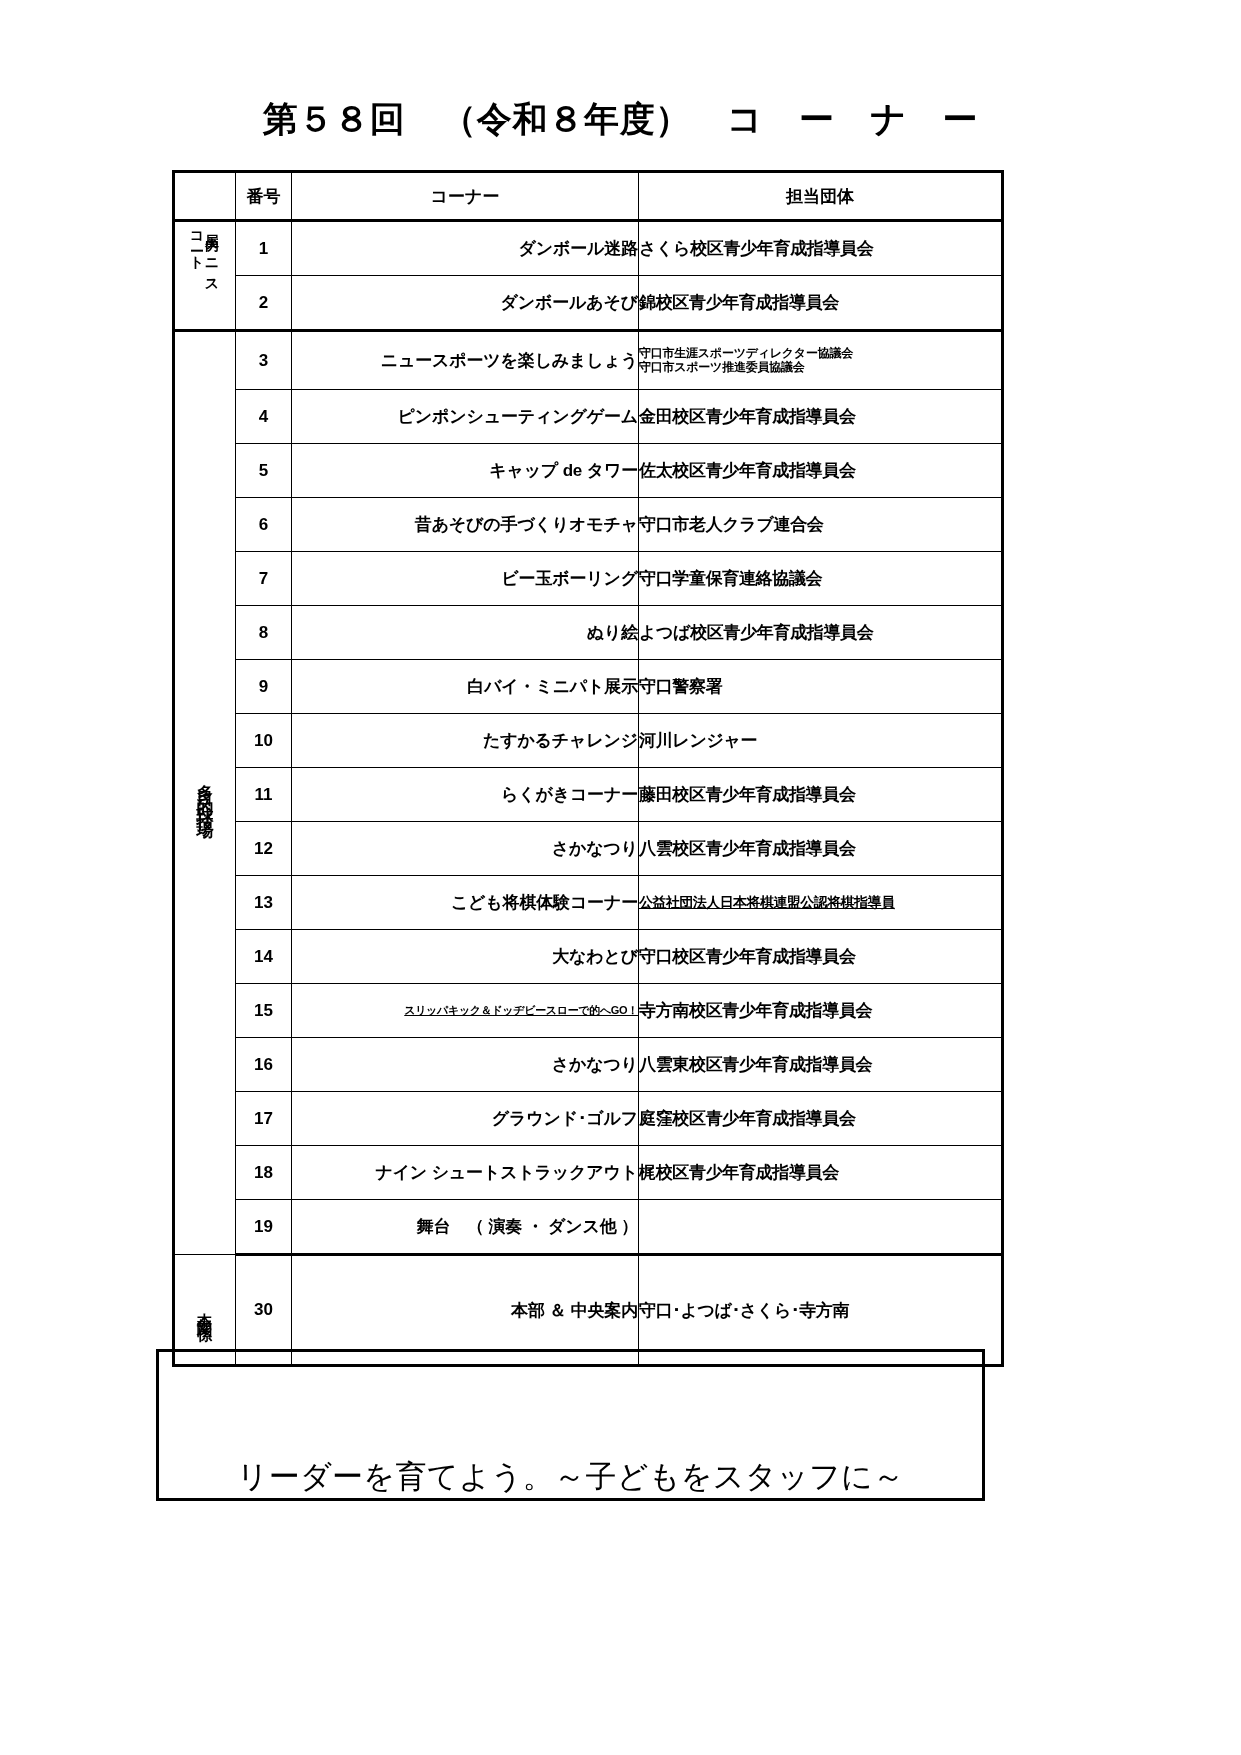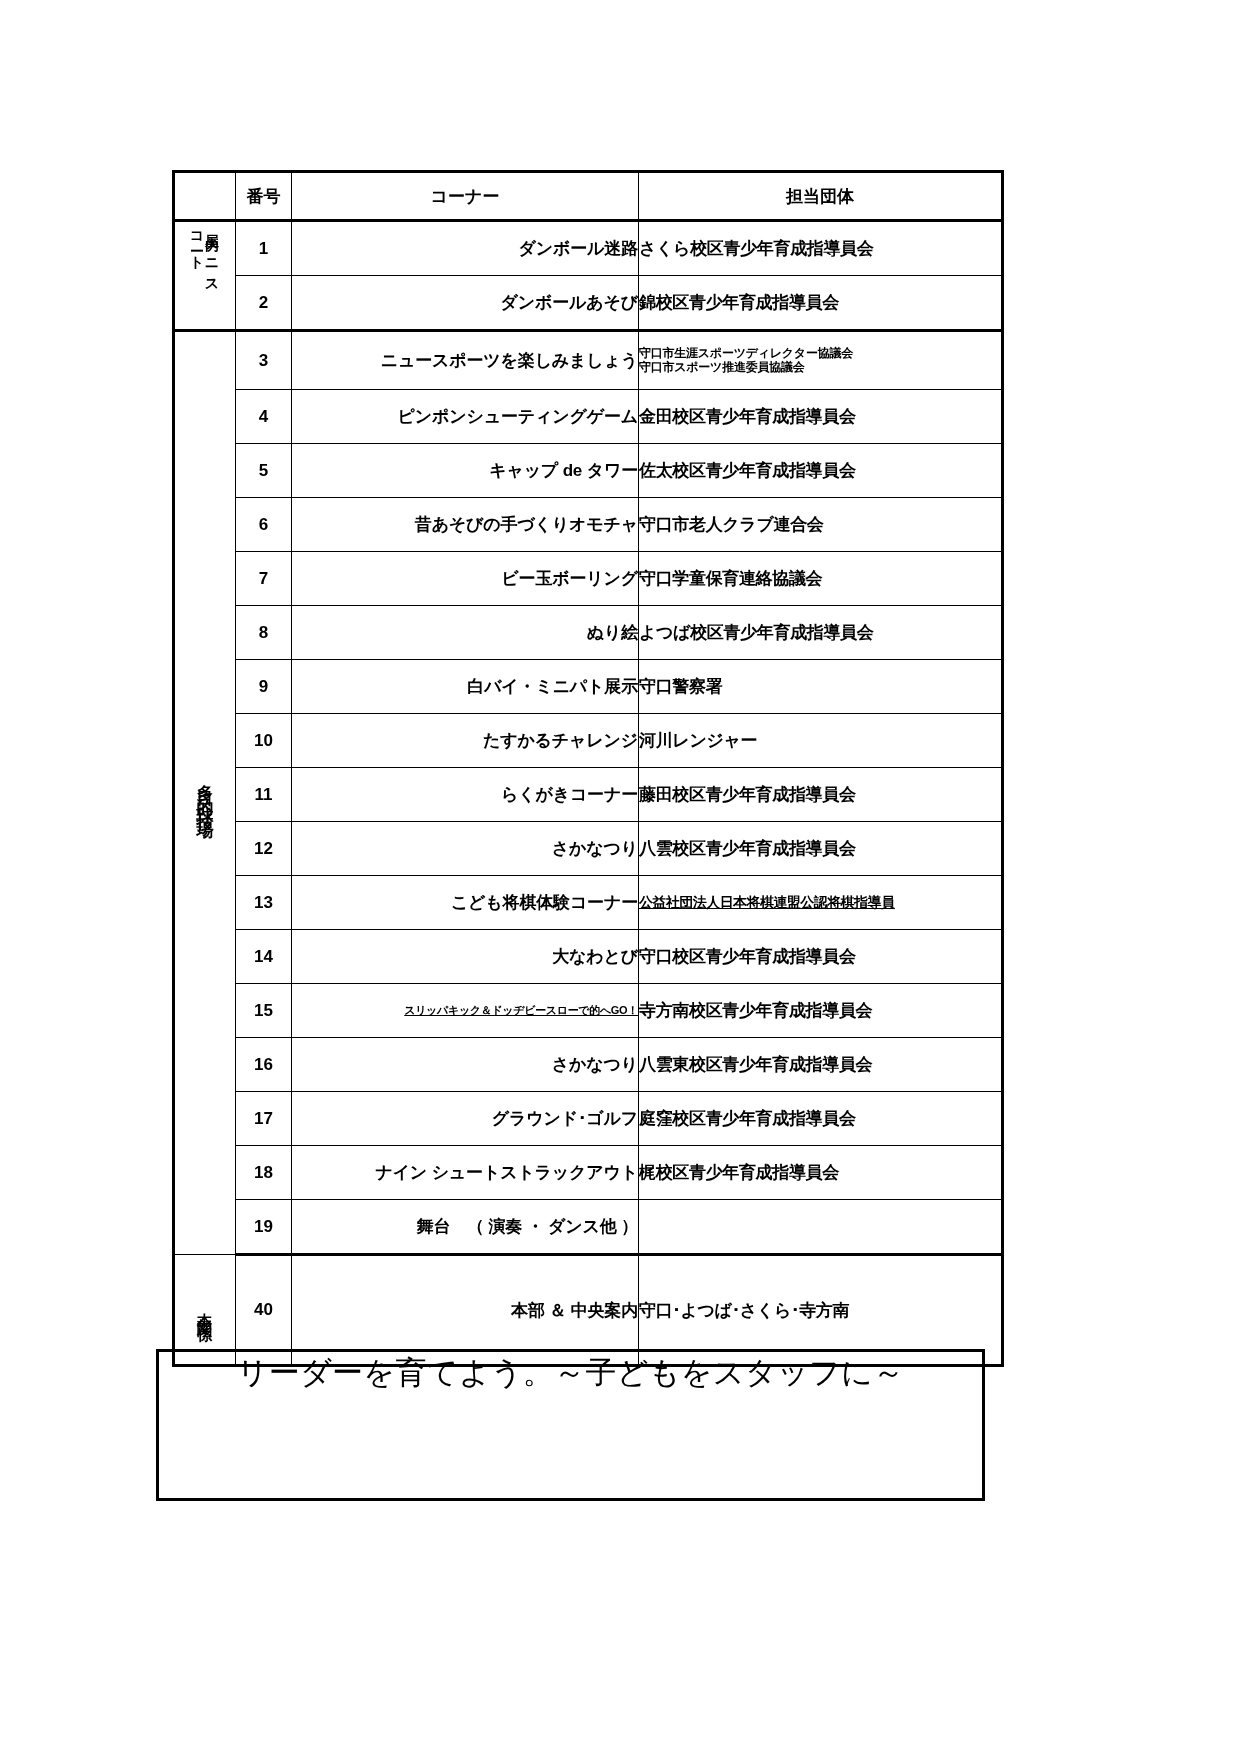--- a/index.html
+++ b/index.html
@@ -153,36 +153,37 @@
   .footer-box {
     position: absolute;
     left: 156px;
     top: 1349px;
     width: 829px;
     height: 152px;
     border: 3px solid #000;
     border-top: 3px solid #000;
     box-sizing: border-box;
     display: flex;
-    align-items: flex-start;
+    align-items: flex-end;
     justify-content: center;
   }
   .footer-text {
     font-size: 31px;
     font-weight: normal;
     letter-spacing: 0.01em;
     white-space: pre;
     font-family: "Liberation Sans", "DejaVu Sans", sans-serif;
   }
 </style>
 </head>
 <body>
 
 <div class="page">
 
+  <div class="doc-title">第５８回　（令和８年度）　コ　ー　ナ　ー</div>
 
   <div class="tbl-wrap">
     <table class="main">
       <colgroup>
         <col class="c-group">
           <col class="c-no">
           <col class="c-corner">
           <col class="c-org">
       </colgroup>
       <tbody>
@@ -305,21 +306,21 @@
           <td class="corner-cell tb-bot">舞台　（ 演奏 ・ ダンス他 ）</td>
           <td class="org-cell tb-bot tb-right"></td>
         </tr>
 
         <tr class="r-20">
           <td class="group-cell tb-left tb-bot">
             <div class="vcenter">
               <span class="vtext">本部関係</span>
             </div>
           </td>
-          <td class="no-cell tb-bot">40</td>
+          <td class="no-cell tb-bot">30</td>
           <td class="corner-cell tb-bot">本部 ＆ 中央案内</td>
           <td class="org-cell tb-bot tb-right">守口･よつば･さくら･寺方南</td>
         </tr>
 
       </tbody>
     </table>
   </div>
 
   <div class="footer-box">
     <div class="footer-text">リーダーを育てよう。～子どもをスタッフに～</div>

